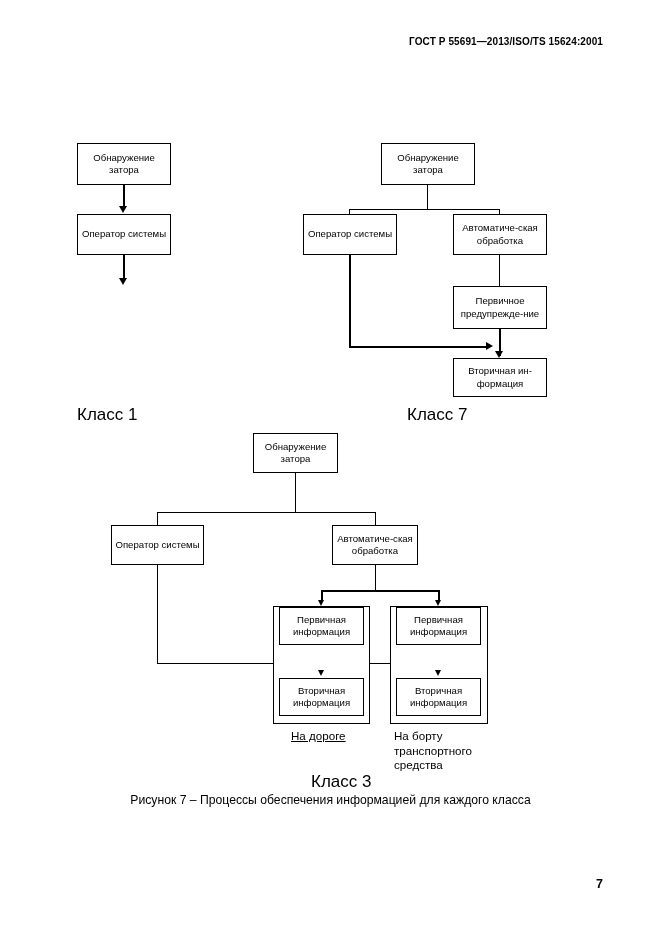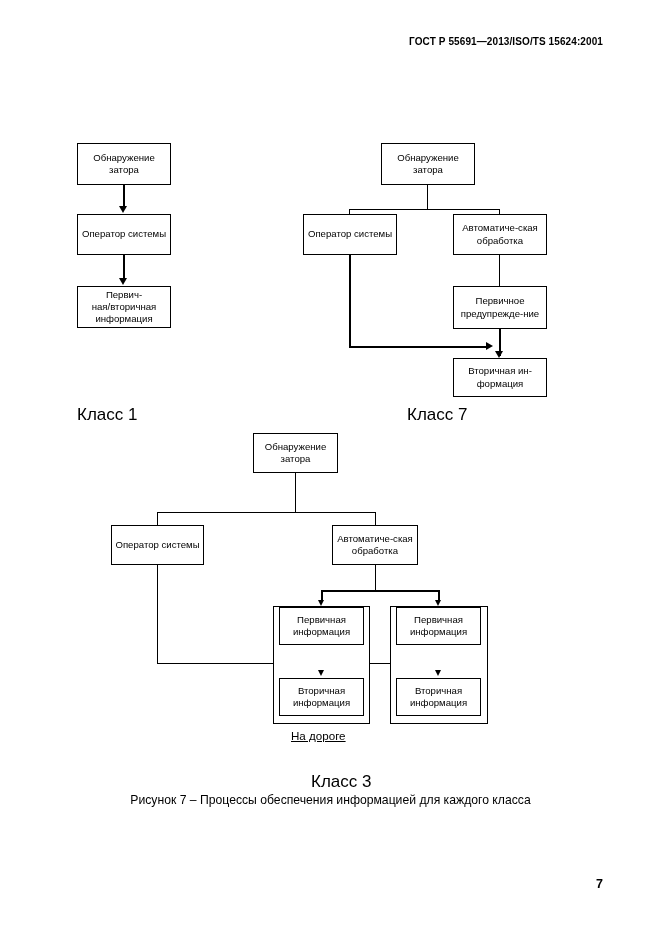--- a/index.html
+++ b/index.html
@@ -137,24 +137,20 @@
     <div class="vline thick" style="left:115px; top:185px; height:23px;"></div>
     <div class="arrow-down" style="left:111px; top:206px;"></div>
 
     <div class="node" style="left:69px; top:214px; width:94px; height:41px;">
       <span>Оператор системы</span>
     </div>
 
     <div class="vline thick" style="left:115px; top:255px; height:25px;"></div>
     <div class="arrow-down" style="left:111px; top:278px;"></div>
 
-    <div class="node" style="left:69px; top:286px; width:94px; height:42px; white-space:pre-line;">
-      <span>Первич-
-ная/вторичная информация</span>
-    </div>
 
     <div class="class-label" style="left:69px; top:405px;">Класс 1</div>
   </div>
 
   <div class="diagram">
 
     <div class="node" style="left:373px; top:143px; width:94px; height:42px;">
       <span>Обнаружение затора</span>
     </div>
 
@@ -237,20 +233,21 @@
     <div class="hline" style="left:149px; top:663px; width:282px;"></div>
 
     <div class="node" style="left:271px; top:678px; width:85px; height:38px;">
       <span>Вторичная информация</span>
     </div>
     <div class="node" style="left:388px; top:678px; width:85px; height:38px;">
       <span>Вторичная информация</span>
     </div>
 
     <div class="group-label" style="left:283px; top:729px; width:90px;text-decoration:underline;">На дороге</div>
+    <div class="group-label" style="left:386px; top:729px; width:92px;">На борту транспортного средства</div>
 
     <div class="class-label" style="left:303px; top:772px;">Класс 3</div>
   </div>
 
   <div class="figure-caption">Рисунок 7 – Процессы обеспечения информацией для каждого класса</div>
 
   <div class="page-number">7</div>
 
 </div>
 

